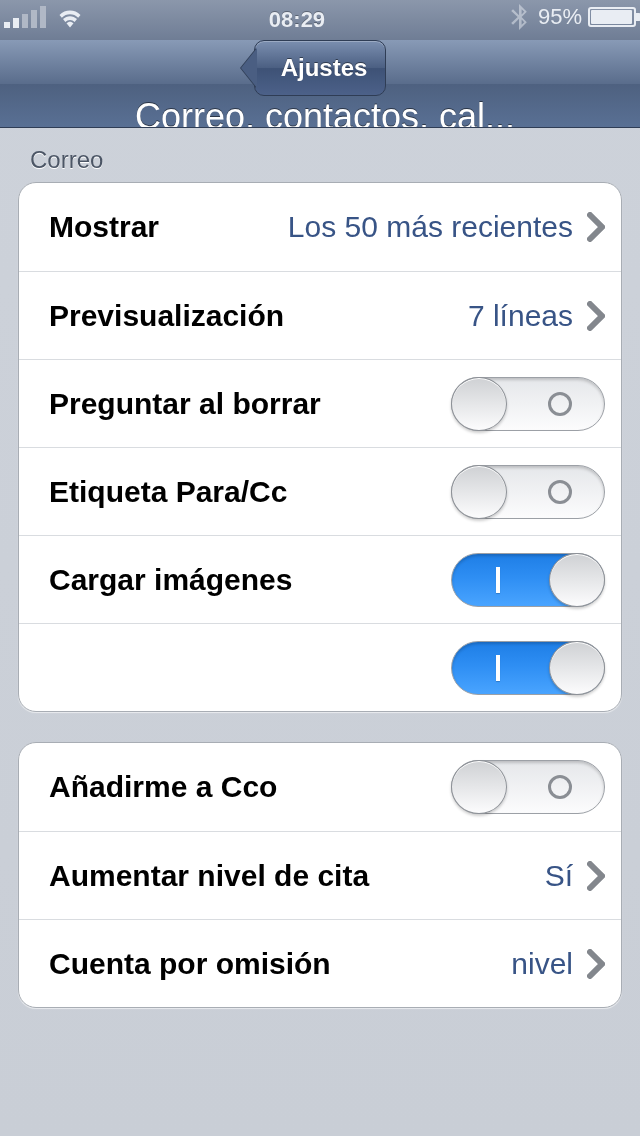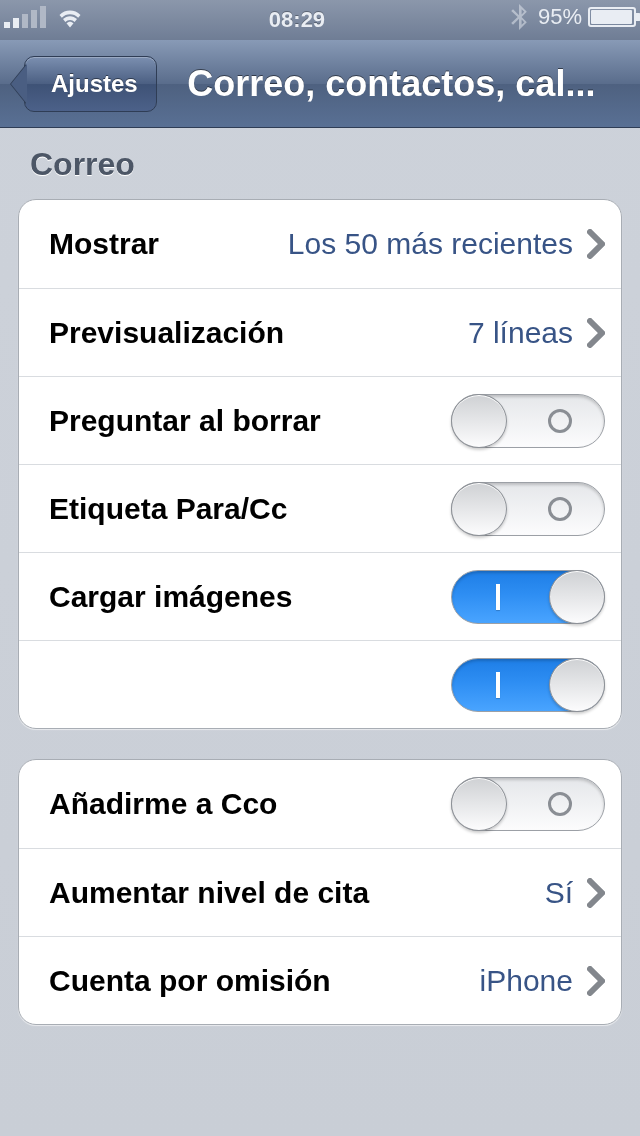--- a/index.html
+++ b/index.html
@@ -28,21 +28,22 @@
   .battery-icon::after { content: ""; position: absolute; right: -7px; top: 4px; width: 5px; height: 8px; background: #e9edf3; border-radius: 0 2px 2px 0; }
   .battery-fill { position: absolute; left: 1px; top: 1px; bottom: 1px; width: 94%; background: #e9edf3; border-radius: 1px; }
 
   
   .nav-bar {
     height: 88px;
     background: linear-gradient(#889ab6, #5a6d8c 50%, #4e6180 51%, #597094);
     border-bottom: 1px solid #2f3d55;
     display: flex; align-items: center;
     position: relative;
-    padding: 0 24px;
+    padding: 0 12px;
+    flex-direction: column;
   }
   .back-btn {
     height: 56px;
     display: flex; align-items: center;
     color: #fff;
     font-size: 24px;
     font-weight: 600;
     text-shadow: 0 -1px 0 rgba(0,0,0,.45);
     padding: 0 18px 0 26px;
     position: relative;
@@ -58,34 +59,34 @@
     border-top: 20px solid transparent;
     border-bottom: 20px solid transparent;
     border-right: 16px solid #4a5e82;
     filter: drop-shadow(-1px 0 0 #2f3d55);
   }
   .nav-title {
     flex: 1;
     text-align: center;
     color: #fff;
     font-size: 36px;
-    font-weight: 700;
+    font-weight: 400;
     text-shadow: 0 -1px 0 rgba(0,0,0,.5);
     white-space: nowrap; overflow: hidden; text-overflow: ellipsis;
     padding-left: 10px;
   }
 
   
   .content { padding: 0 18px; }
   .section-header {
     color: #4c5666;
-    font-size: 32px;
-    font-weight: 700;
+    font-size: 24px;
+    font-weight: 400;
     text-shadow: 0 1px 0 #fff;
-    padding: 18px 12px 16px;
+    padding: 18px 12px 8px;
   }
 
   .group {
     background: #fff;
     border: 1px solid #a8adb4;
     border-radius: 18px;
     overflow: hidden;
     margin-bottom: 30px;
     box-shadow: 0 1px 1px rgba(255,255,255,.6);
   }
@@ -257,21 +258,21 @@
       <span class="cell-value">Sí</span>
       <span class="chevron"><svg viewBox="0 0 12 20">
             <path fill="none" stroke="#83878d" stroke-width="4" stroke-linecap="round" d="M2 2l8 8-8 8"></path>
           </svg></span>
     </div>
 
 
     <div class="cell">
       <span class="cell-label">Cuenta por omisión</span>
       <span class="cell-spacer"></span>
-      <span class="cell-value">iPhone</span>
+      <span class="cell-value">nivel</span>
       <span class="chevron"><svg viewBox="0 0 12 20">
             <path fill="none" stroke="#83878d" stroke-width="4" stroke-linecap="round" d="M2 2l8 8-8 8"></path>
           </svg></span>
     </div>
 
   </div>
 
 </div>
 
 </body></html>

